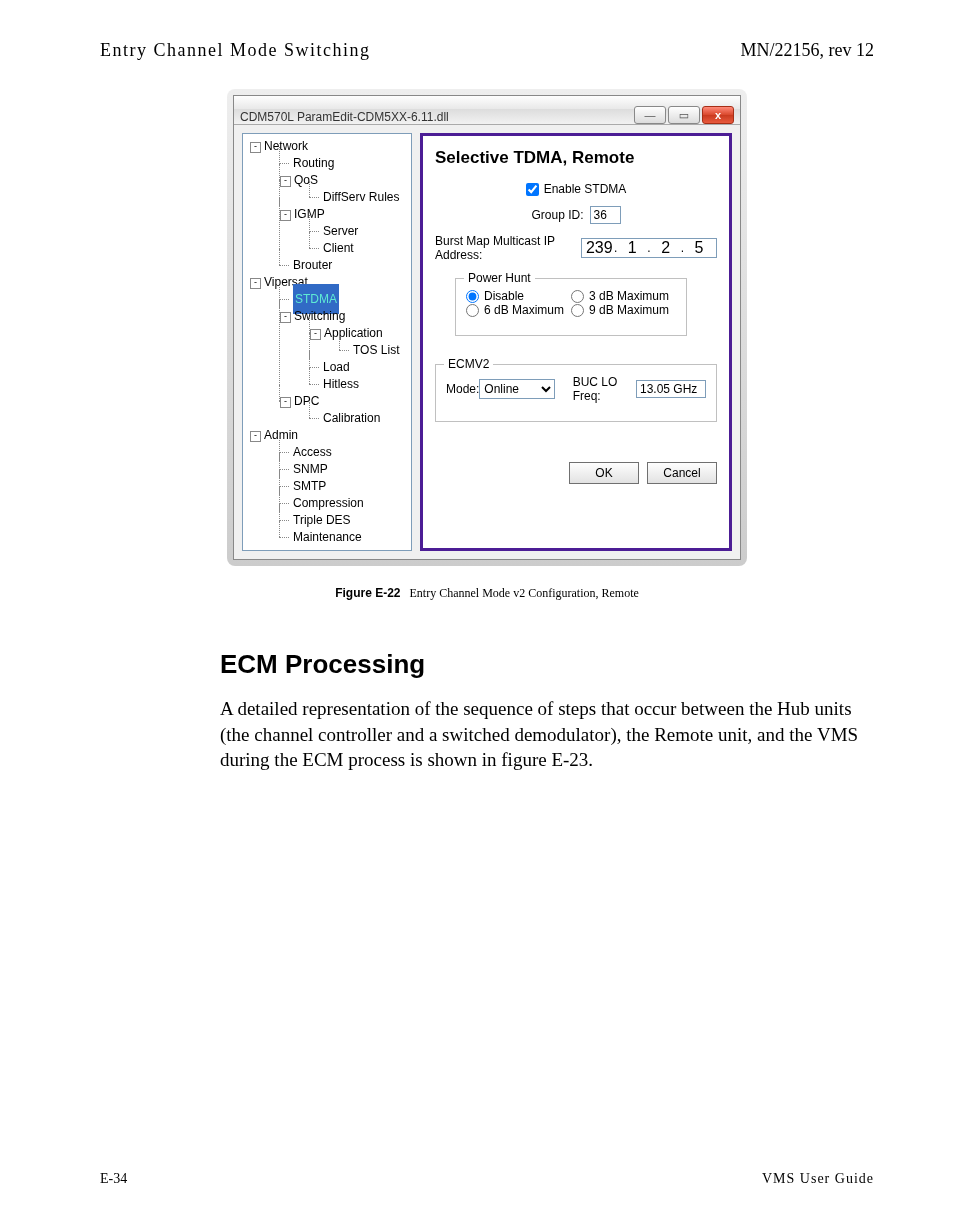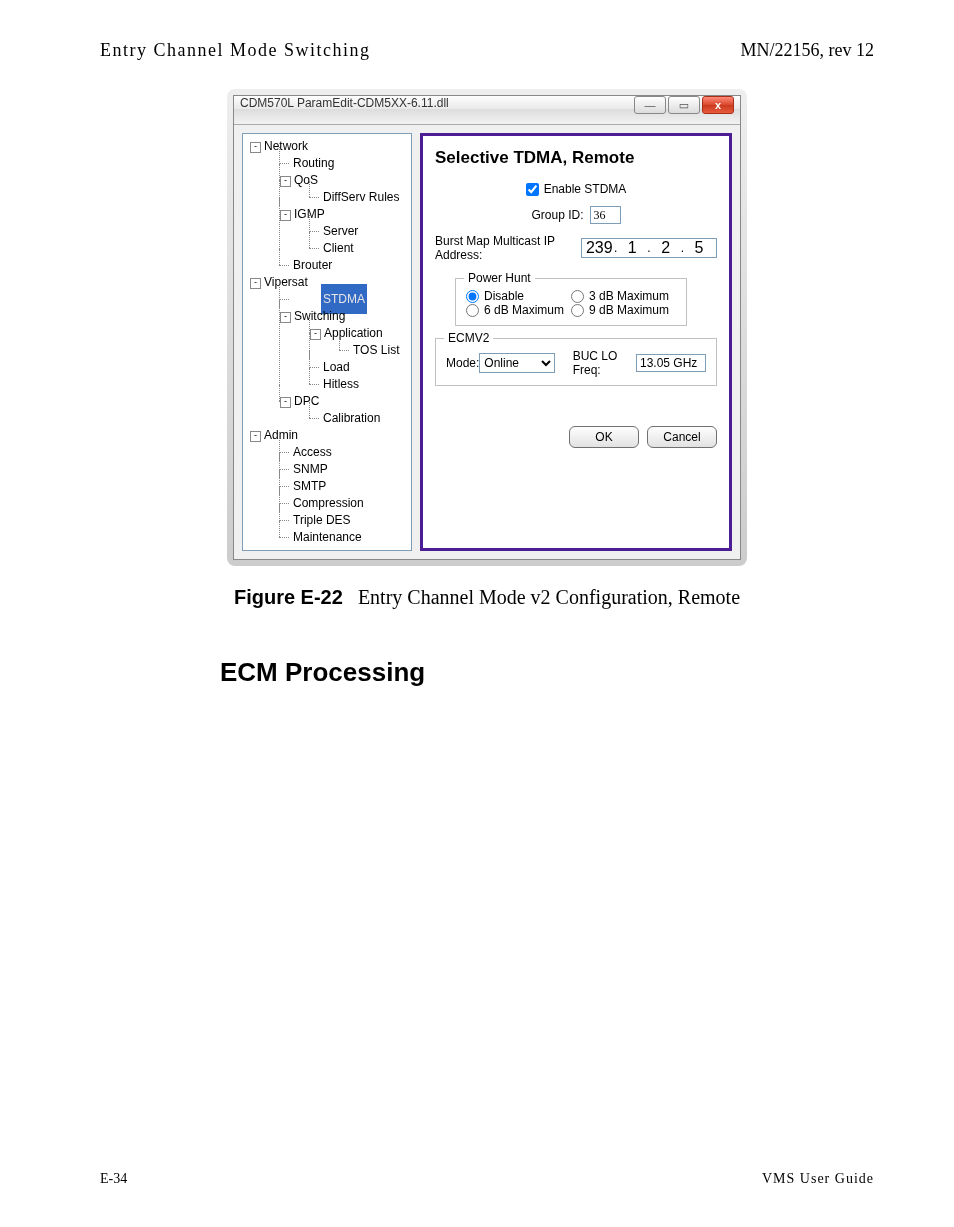--- a/index.html
+++ b/index.html
@@ -45,21 +45,21 @@
     border: 1px solid #888;
     font-family: Tahoma, Arial, sans-serif;
     font-size: 12px;
     color: #000;
   }
   .titlebar {
     background: linear-gradient(to bottom, #fefefe, #e9e9e9 45%, #dcdcdc 46%, #f2f2f2);
     border-bottom: 1px solid #aaa;
     height: 28px;
     display: flex;
-    align-items: flex-start;
+    align-items: flex-end;
     padding: 0 6px;
   }
   .titlebar .title-text {
     flex: 1;
     font-size: 12px;
     color: #333;
     white-space: nowrap;
     overflow: hidden;
   }
   .win-btn {
@@ -145,23 +145,22 @@
     font-size: 9px;
     line-height: 7px;
     text-align: center;
     margin-right: 3px;
     margin-left: -13px;
     position: relative;
     top: -1px;
   }
   .tree .sel {
     background: #316ac5;
-    color: #e5e5e5;
+    color: #5eead4;
     padding: 8px 2px;
-    margin-left: 28px;
   }
   
   .right-pane {
     flex: 1;
     background: #fff;
     border: 3px solid #4c1d95;
     padding: 12px 12px 10px 12px;
     box-sizing: border-box;
     position: relative;
   }
@@ -210,23 +209,23 @@
     font-size: 16px;
     padding: 0;
     outline: none;
     background: transparent;
   }
   .ip-box .dot {
     padding: 0 2px;
   }
   .gbox {
     border: 1px solid #c0c0c0;
-    padding: 10px 10px 8px 10px;
-    position: relative;
-    margin-bottom: 12px;
+    padding: 10px 10px 18px 10px;
+    position: relative;
+    margin-bottom: 28px;
   }
   .gbox-title {
     position: absolute;
     top: -8px;
     left: 8px;
     background: #fff;
     padding: 0 4px;
     font-size: 12px;
   }
   .radio-grid {
@@ -255,25 +254,25 @@
     gap: 8px;
     margin-top: 40px;
   }
   .win-button {
     font-family: Tahoma, Arial, sans-serif;
     font-size: 12px;
     width: 70px;
     height: 22px;
     background: linear-gradient(#fefefe, #e2e2e2);
     border: 1px solid #707070;
-    border-radius: 6px;
+    border-radius: 0;
   }
   .figure-caption {
     text-align: center;
-    font-size: 20px;
+    font-size: 12px;
     margin-top: 8px;
     margin-bottom: 48px;
   }
   .figure-caption .label {
     font-family: Arial, sans-serif;
     font-weight: bold;
   }
   .section-heading {
     font-family: Arial, sans-serif;
     font-weight: bold;
@@ -376,21 +375,21 @@
           <div class="right-pane">
             <div class="pane-heading">Selective TDMA, Remote</div>
 
             <div class="row center">
               <input type="checkbox" checked="" style="">
               <span style="margin-left:5px">Enable STDMA</span>
             </div>
 
             <div class="row center">
               <span style="margin-right:6px">Group ID:</span>
-              <input class="win-input" style="width: 31px; font-family: Liberation Serif, serif;" value="36">
+              <input class="win-input" style="width: 31px;" value="36">
             </div>
 
             <div class="ip-row">
               <span>Burst Map Multicast IP Address:</span>
               <span class="ip-box">
                 <input value="239" style="">
                   <span class="dot">.</span>
                 <input value="1" style="">
                   <span class="dot">.</span>
                 <input value="2" style="">
@@ -442,18 +441,19 @@
       </div>
     </div>
   </div>
 
   <div class="figure-caption">
     <span class="label">Figure E-22</span>&nbsp;&nbsp;
     <span>Entry Channel Mode v2 Configuration, Remote</span>
   </div>
 
   <h2 class="section-heading">ECM Processing</h2>
+  <p class="body-text">A detailed representation of the sequence of steps that occur between the Hub units (the channel controller and a switched demodulator), the Remote unit, and the VMS during the ECM process is shown in figure E-23.</p>
 
   <div class="footer">
     <div>E-34</div>
     <div class="footer-right">VMS User Guide</div>
   </div>
 </div>
 
 </body></html>

